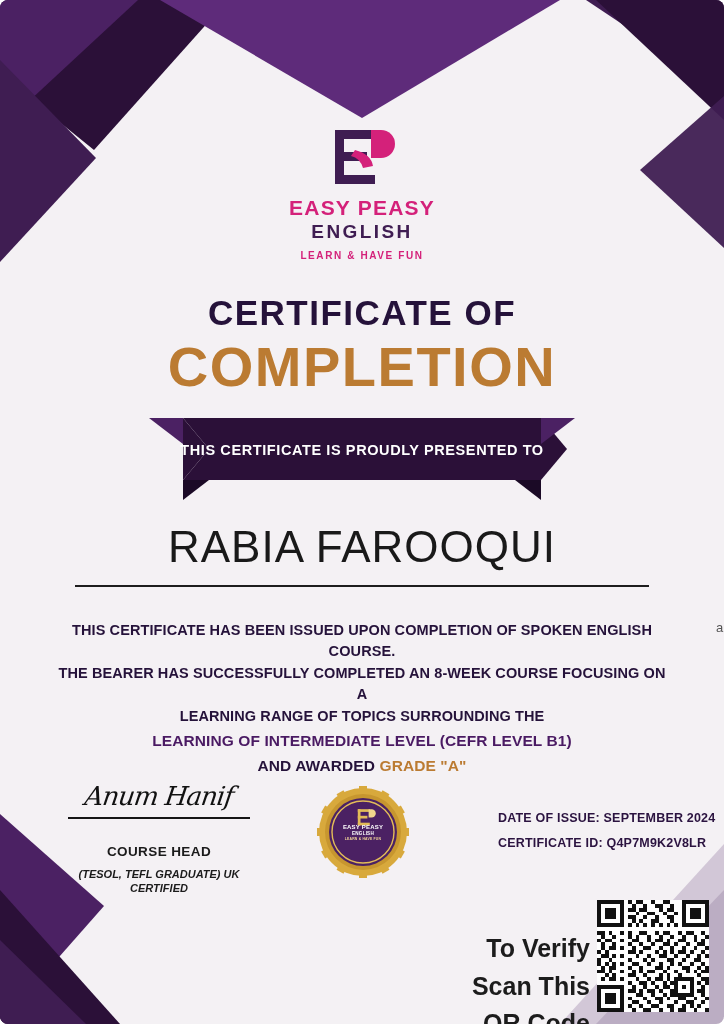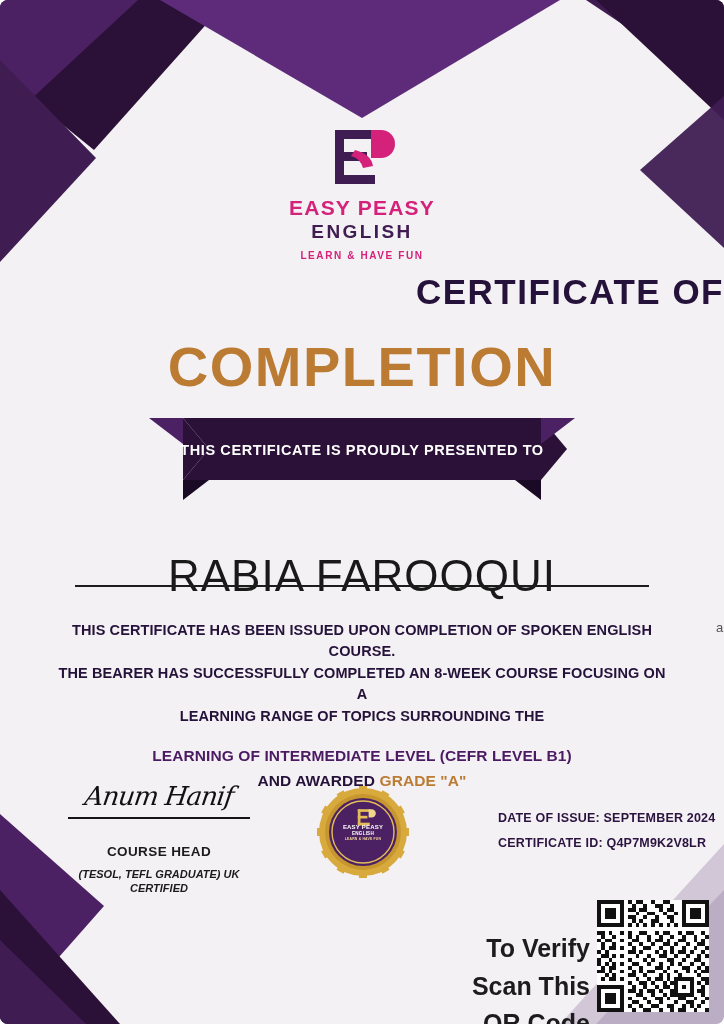--- a/index.html
+++ b/index.html
@@ -66,24 +66,24 @@
     margin-top: 5px;
     font-size: 10px;
     font-weight: bold;
     letter-spacing: 1.6px;
     color: #d4217a;
   }
 
   
   .title-1 {
     position: absolute;
-    top: 272px;
+    top: 293px;
     left: 0;
     width: 724px;
-    text-align: right;
+    text-align: center;
     font-size: 35px;
     font-weight: bold;
     letter-spacing: 1.5px;
     color: #25123a;
   }
   .title-2 {
     position: absolute;
     top: 334px;
     left: 0;
     width: 724px;
@@ -110,21 +110,21 @@
     text-align: center;
     font-size: 14.5px;
     font-weight: bold;
     letter-spacing: 0.6px;
     color: #ffffff;
   }
 
   
   .recipient {
     position: absolute;
-    top: 551px;
+    top: 522px;
     left: 0;
     width: 724px;
     text-align: center;
     font-size: 44px;
     letter-spacing: 1px;
     color: #191919;
   }
   .recipient-rule {
     position: absolute;
     top: 585px;
@@ -142,21 +142,21 @@
     width: 620px;
     text-align: center;
     font-size: 14.5px;
     font-weight: bold;
     line-height: 1.48;
     letter-spacing: 0.1px;
     color: #25123a;
   }
   .body-highlight {
     display: block;
-    margin-top: 18px;
+    margin-top: 3px;
     font-size: 15.5px;
     color: #4a1a63;
   }
   .body-grade {
     display: block;
     margin-top: 2px;
     font-size: 15.5px;
     color: #25123a;
   }
   .grade-accent { color: #bb7b32; }

